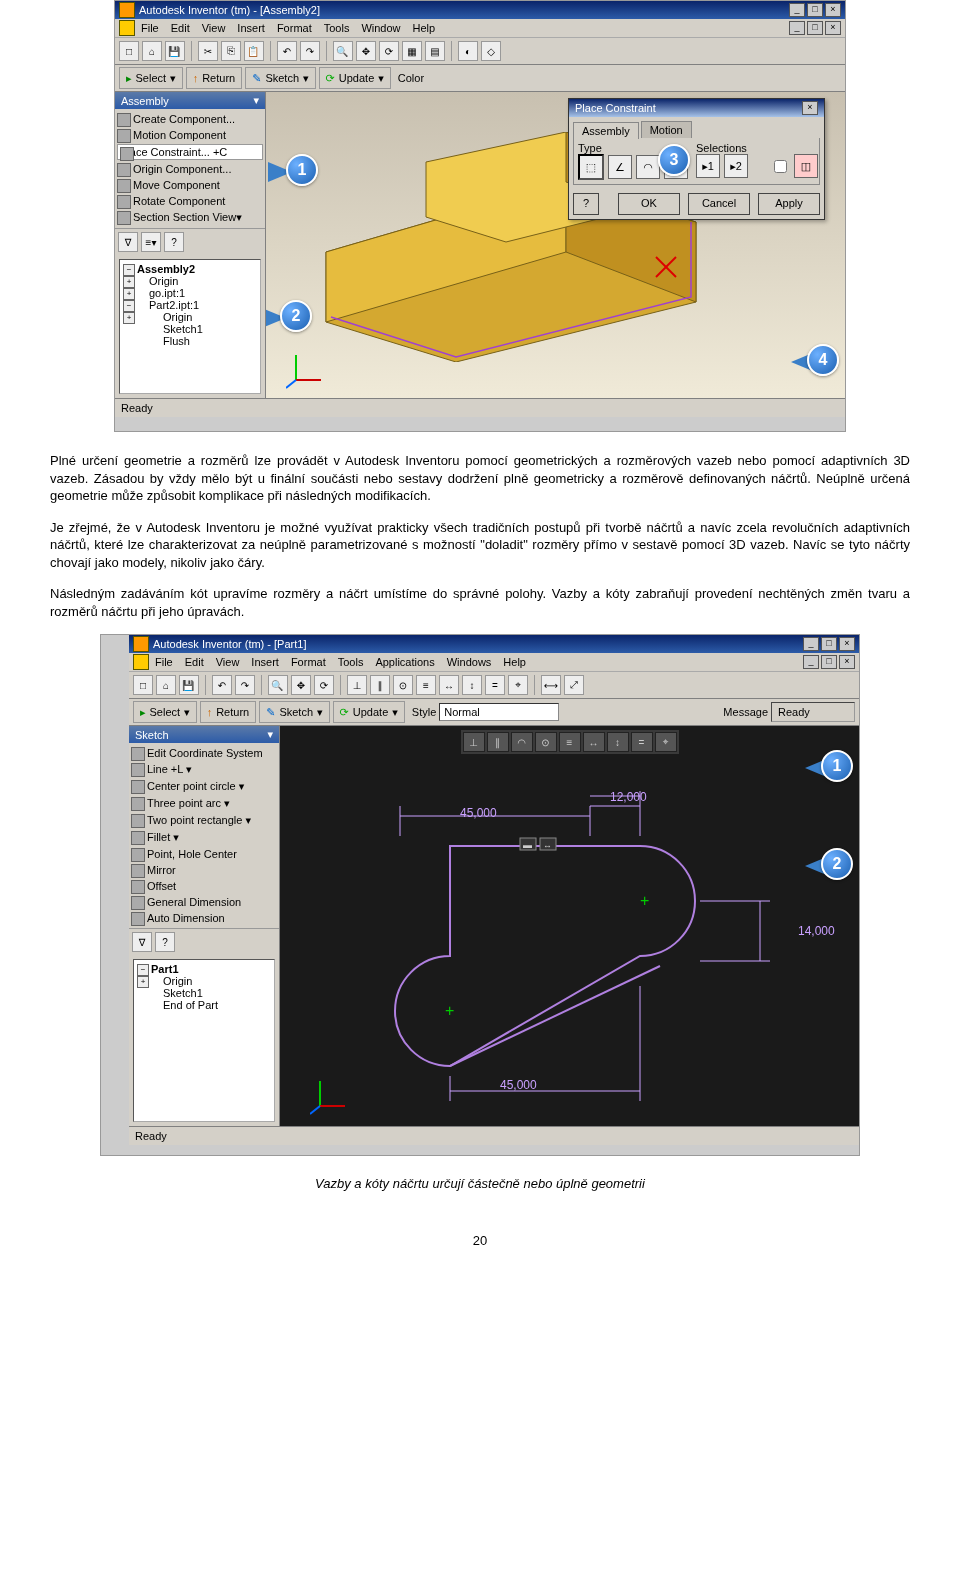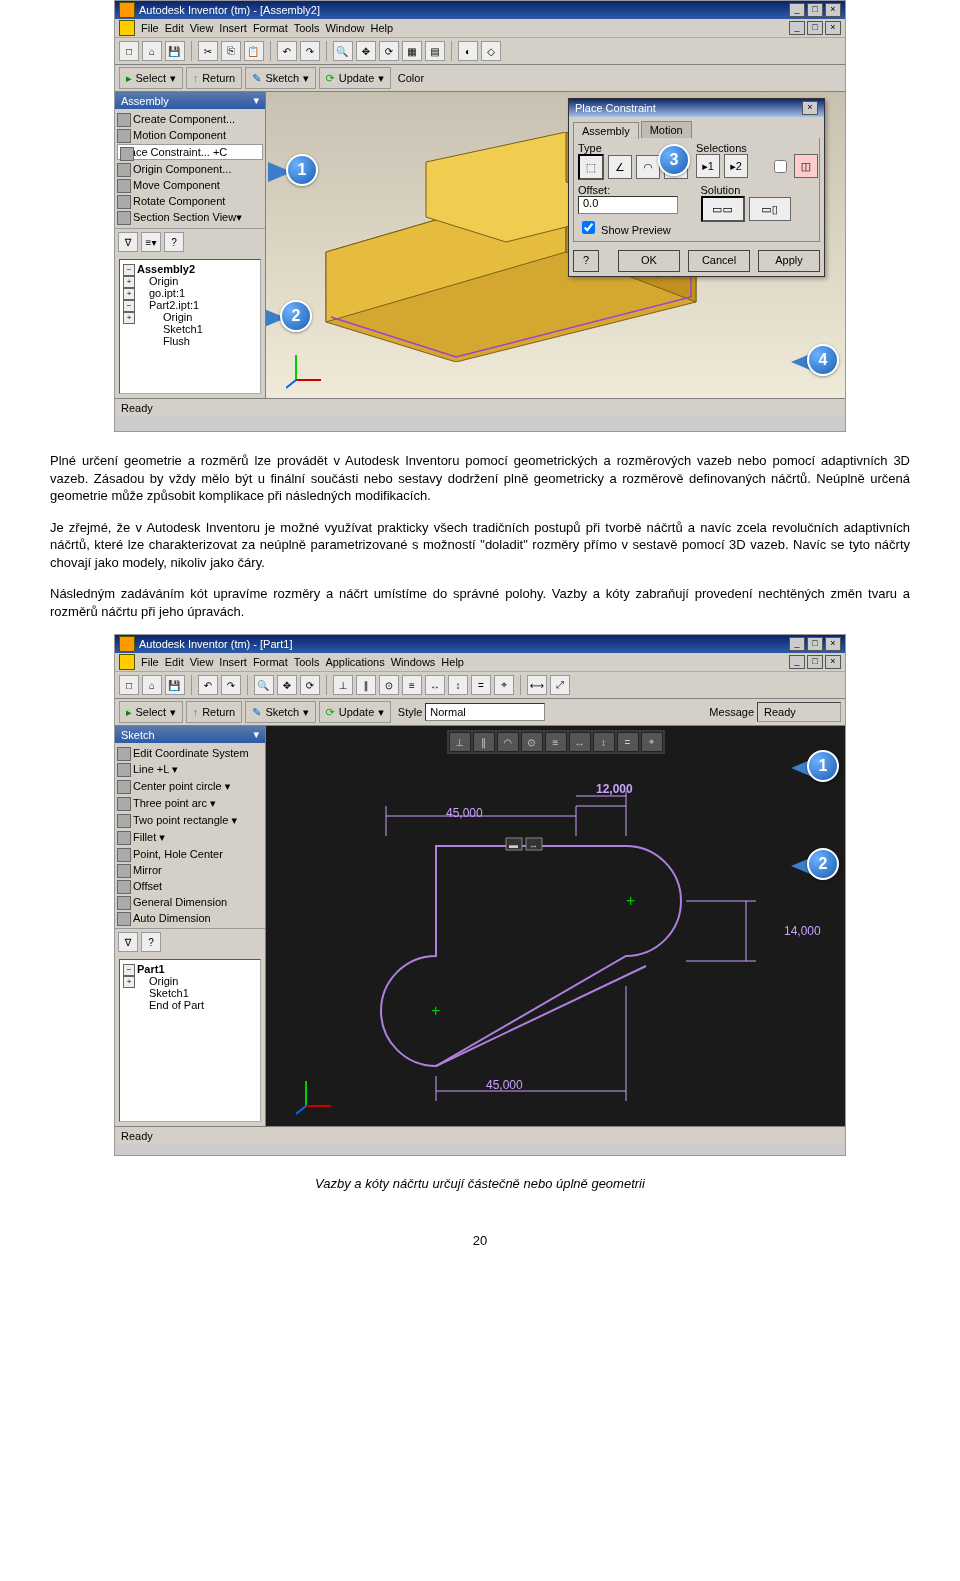--- a/index.html
+++ b/index.html
@@ -16,21 +16,21 @@
   }
   .figure {
     background: #ccc;
     margin: 0 auto 20px auto;
     position: relative;
     border: 1px solid #999;
     font-family: Tahoma, sans-serif;
     font-size: 11px;
   }
   .fig1 { width: 730px; height: 430px; }
-  .fig2 { width: 730px; height: 520px; }
+  .fig2 { width: 730px; height: 520px; padding-left: 28px; }
 
   
   .titlebar {
     height: 18px;
     background: linear-gradient(#0a246a, #2c5ba8);
     color: #fff;
     display: flex;
     align-items: center;
     padding: 0 4px;
     font-size: 11px;
@@ -44,21 +44,21 @@
     width: 14px; height: 12px;
     background: #ccc; border: 1px solid #555;
     font-size: 9px; line-height: 10px; text-align: center;
     color:#000;
   }
   .menubar {
     height: 18px;
     background: #d4d0c8;
     display: flex;
     align-items: center;
-    gap: 6px;
+    gap: 12px;
     padding: 0 6px;
     border-bottom: 1px solid #808080;
     font-size: 11px;
   }
   .menubar span { cursor: default; }
   .subbar { height: 18px; background: #d4d0c8; display:flex; align-items:center; padding:0 4px; border-bottom:1px solid #aaa;}
   .subbar .win-icons { margin-left:auto; display:flex; gap:2px;}
   .toolbar {
     height: 26px;
     background: #d4d0c8;
@@ -404,37 +404,20 @@
                   <div>Selections</div>
                   <div class="group-row">
                     <div class="smallbtn">▸<span>1</span></div>
                     <div class="smallbtn">▸<span>2</span></div>
                     <div style="width:14px;"></div>
                     <input type="checkbox" style="">
                     <div class="smallbtn" style="background:#fcc;">◫</div>
                   </div>
                 </div>
               </div>
-              <div style="display:flex; gap:8px; margin-top:4px;">
-                <div style="flex:1;">
-                  <div>Offset:</div>
-                  <div class="inputbox" style="width:90px;"><span>0.0</span></div>
-                  <div style="margin-top:4px;">
-                    <input type="checkbox" checked="" style="">
-                    <span>Show Preview</span>
-                  </div>
-                </div>
-                <div style="flex:1;">
-                  <div>Solution</div>
-                  <div class="group-row">
-                    <div class="smallbtn" style="width:40px;border:2px inset #555;">▭▭</div>
-                    <div class="smallbtn" style="width:40px;">▭▯</div>
-                  </div>
-                </div>
-              </div>
             </div>
           </div>
           <div class="dlg-buttons">
             <div class="btn sm">?</div>
             <div style="flex:1;"></div>
             <div class="btn">OK</div>
             <div class="btn">Cancel</div>
             <div class="btn">Apply</div>
           </div>
         </div>
@@ -616,21 +599,21 @@
 
           <line x1="360" y1="115" x2="430" y2="115" stroke="#c9a0ff"></line>
           <line x1="360" y1="175" x2="430" y2="175" stroke="#c9a0ff"></line>
           <line x1="420" y1="115" x2="420" y2="175" stroke="#c9a0ff"></line>
 
           <line x1="110" y1="290" x2="110" y2="315" stroke="#c9a0ff"></line>
           <line x1="300" y1="200" x2="300" y2="315" stroke="#c9a0ff"></line>
           <line x1="110" y1="305" x2="300" y2="305" stroke="#c9a0ff"></line>
         </svg>
         <div class="dim-label" style="left:180px; top:80px;">45,000</div>
-        <div class="dim-label" style="left:330px; top:56px;font-weight:bold;">12,000</div>
+        <div class="dim-label" style="left:330px; top:64px;">12,000</div>
         <div class="dim-label" style="left:518px; top:198px;">14,000</div>
         <div class="dim-label" style="left:220px; top:352px;">45,000</div>
 
         <svg class="axis-triad" viewBox="0 0 40 40">
           <line x1="10" y1="30" x2="10" y2="5" stroke="#0c0" stroke-width="2"></line>
           <line x1="10" y1="30" x2="35" y2="30" stroke="#c00" stroke-width="2"></line>
           <line x1="10" y1="30" x2="0" y2="38" stroke="#06f" stroke-width="2"></line>
         </svg>
 
         <div class="callout-arrow arrL" style="right:30px; top:32px;"></div>

